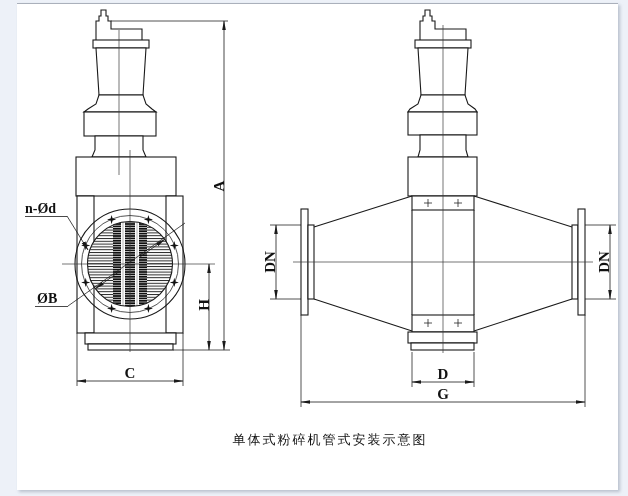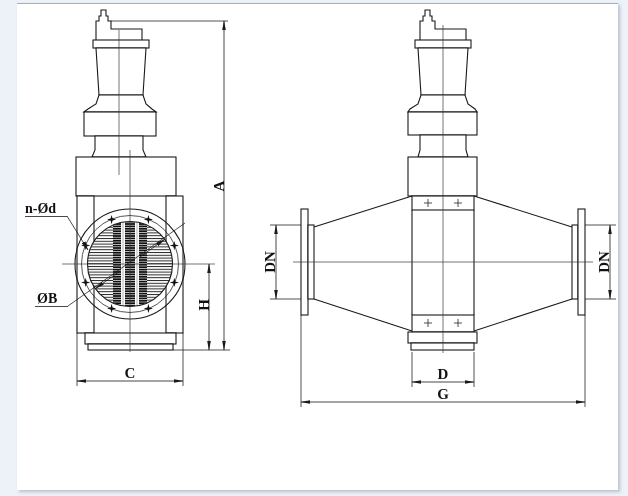--- a/index.html
+++ b/index.html
@@ -149,13 +149,14 @@
       <text class="dim-letter" x="130" y="378" text-anchor="middle">C</text>
       <text class="dim-small" x="25" y="213">n-Ød</text>
       <text class="dim-small" x="37" y="303">ØB</text>
       <text class="dim-letter" transform="translate(275,262) rotate(-90)" text-anchor="middle">DN</text>
       <text class="dim-letter" transform="translate(609,262) rotate(-90)" text-anchor="middle">DN</text>
       <text class="dim-letter" x="443" y="379" text-anchor="middle">D</text>
       <text class="dim-letter" x="443" y="399" text-anchor="middle">G</text>
     </g>
   </svg>
 
+  <div class="caption">单体式粉碎机管式安装示意图</div>
 </div>
 
 </body></html>

